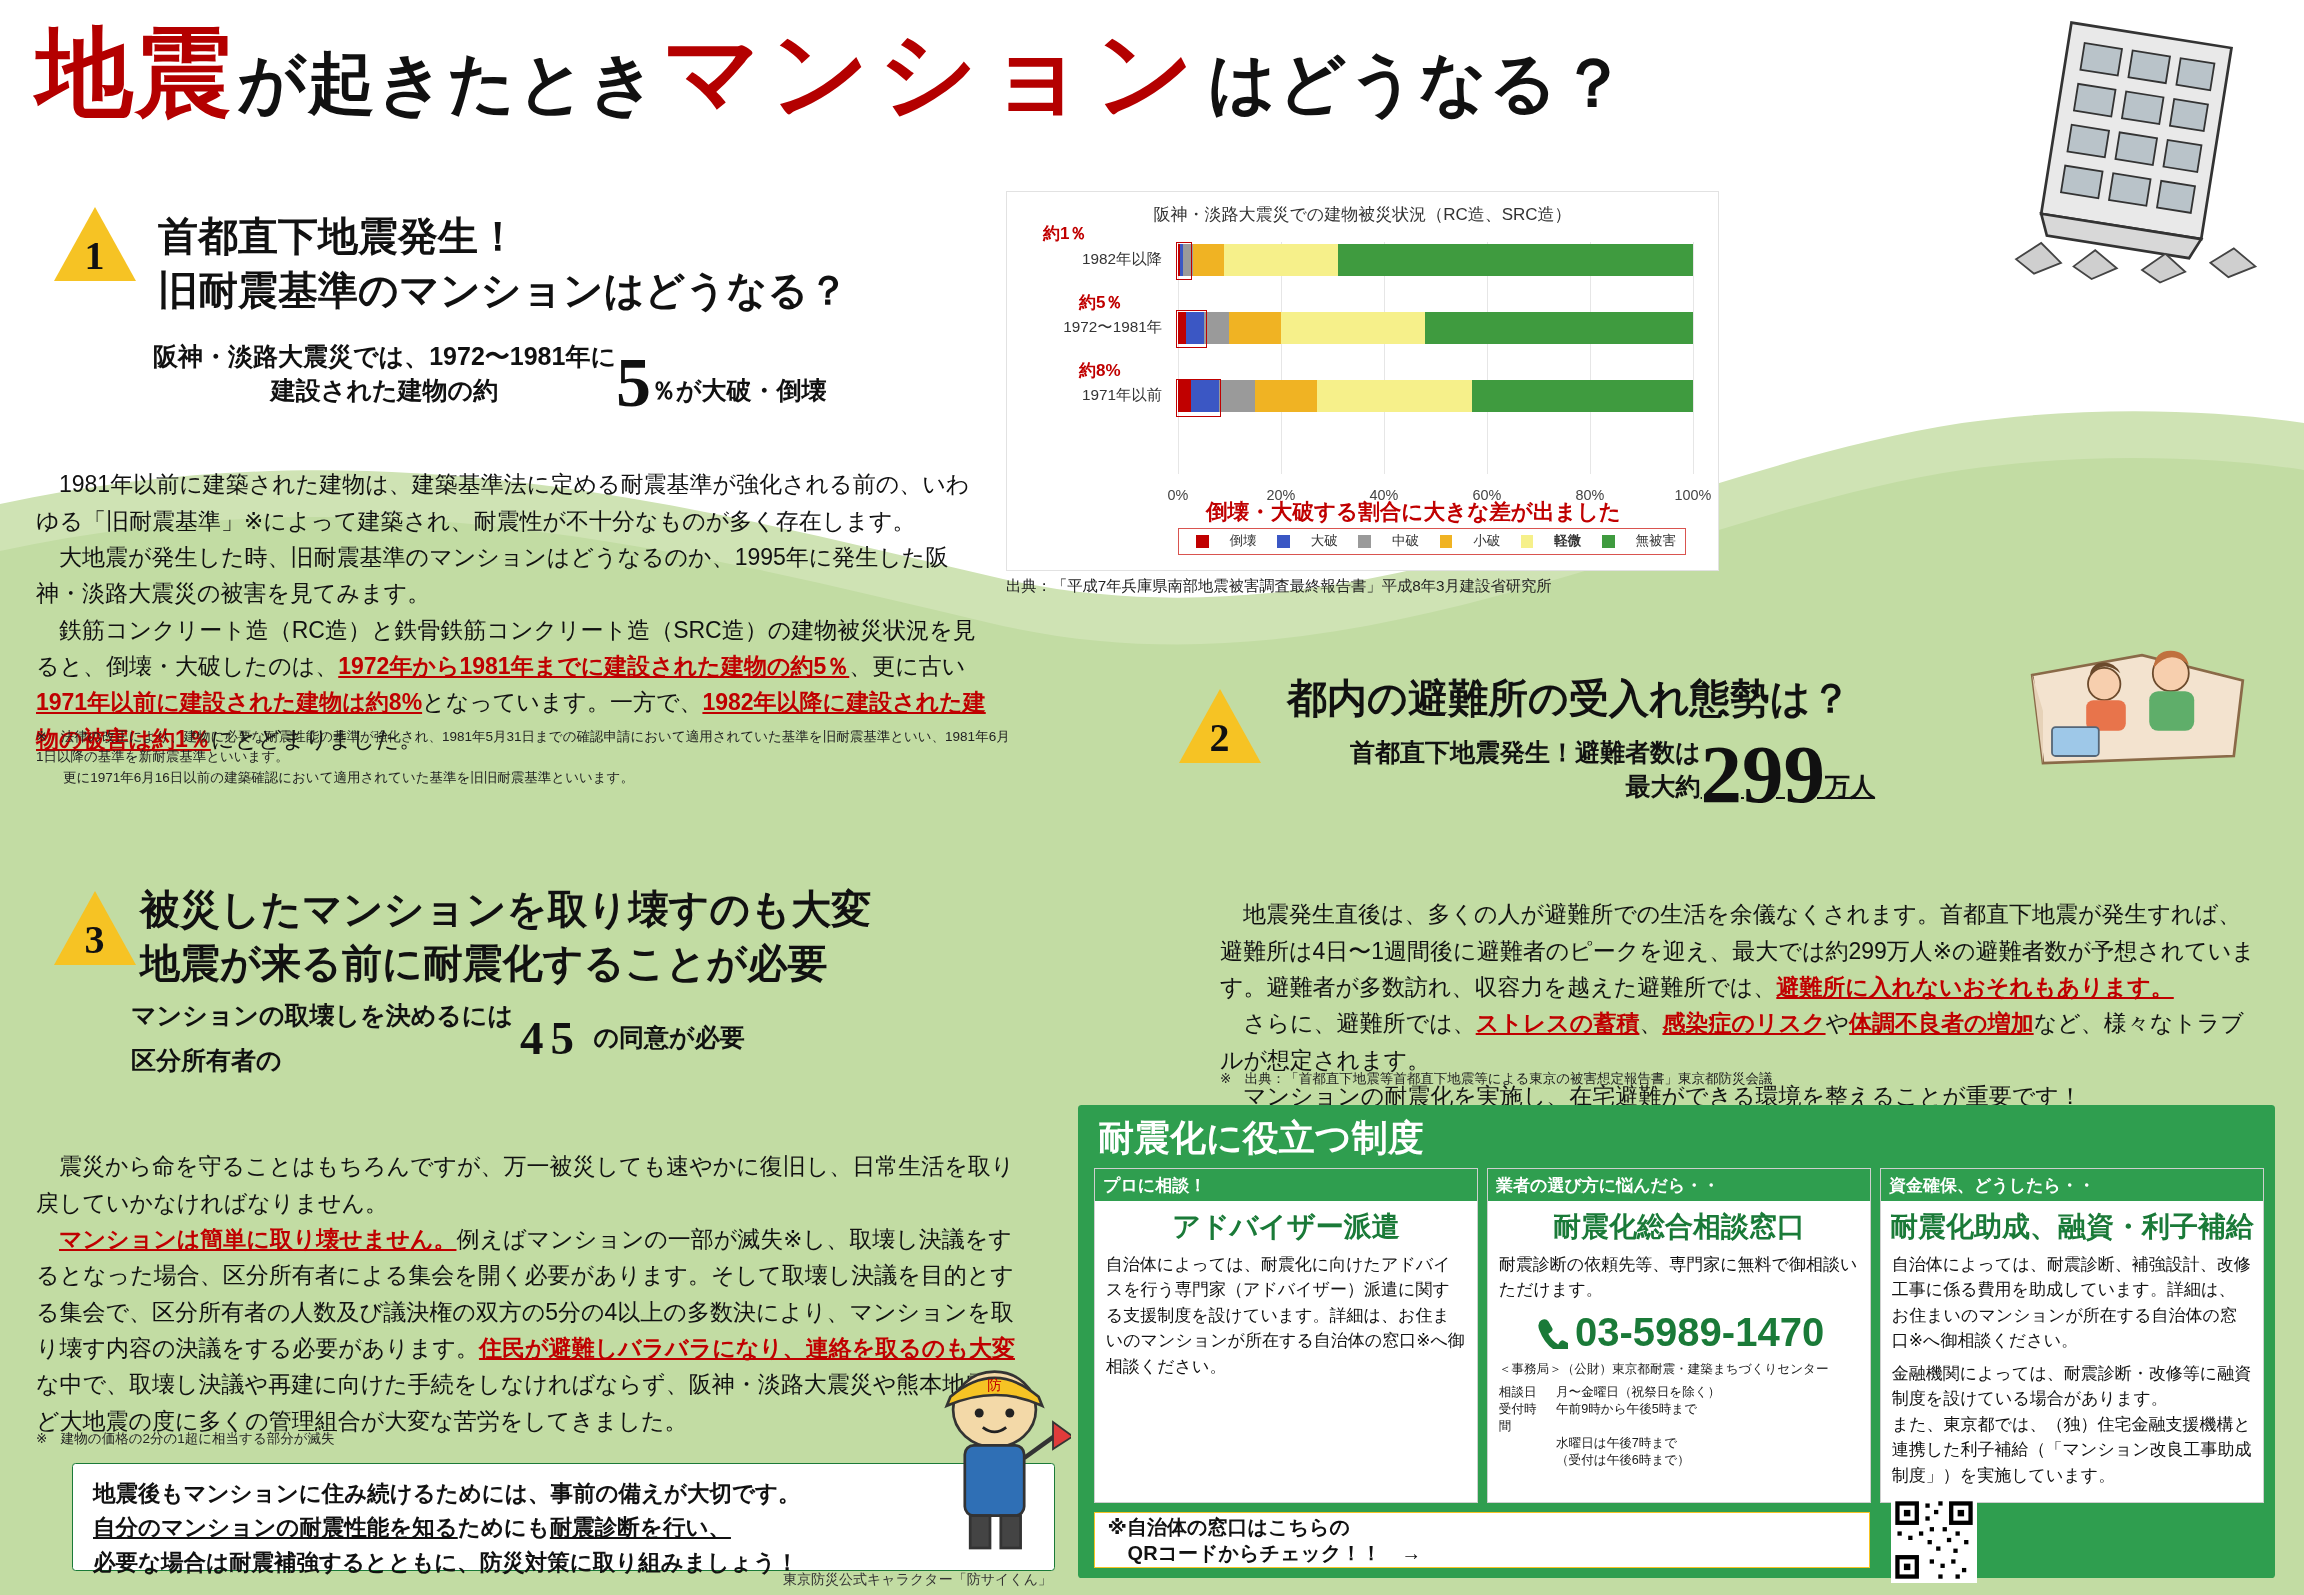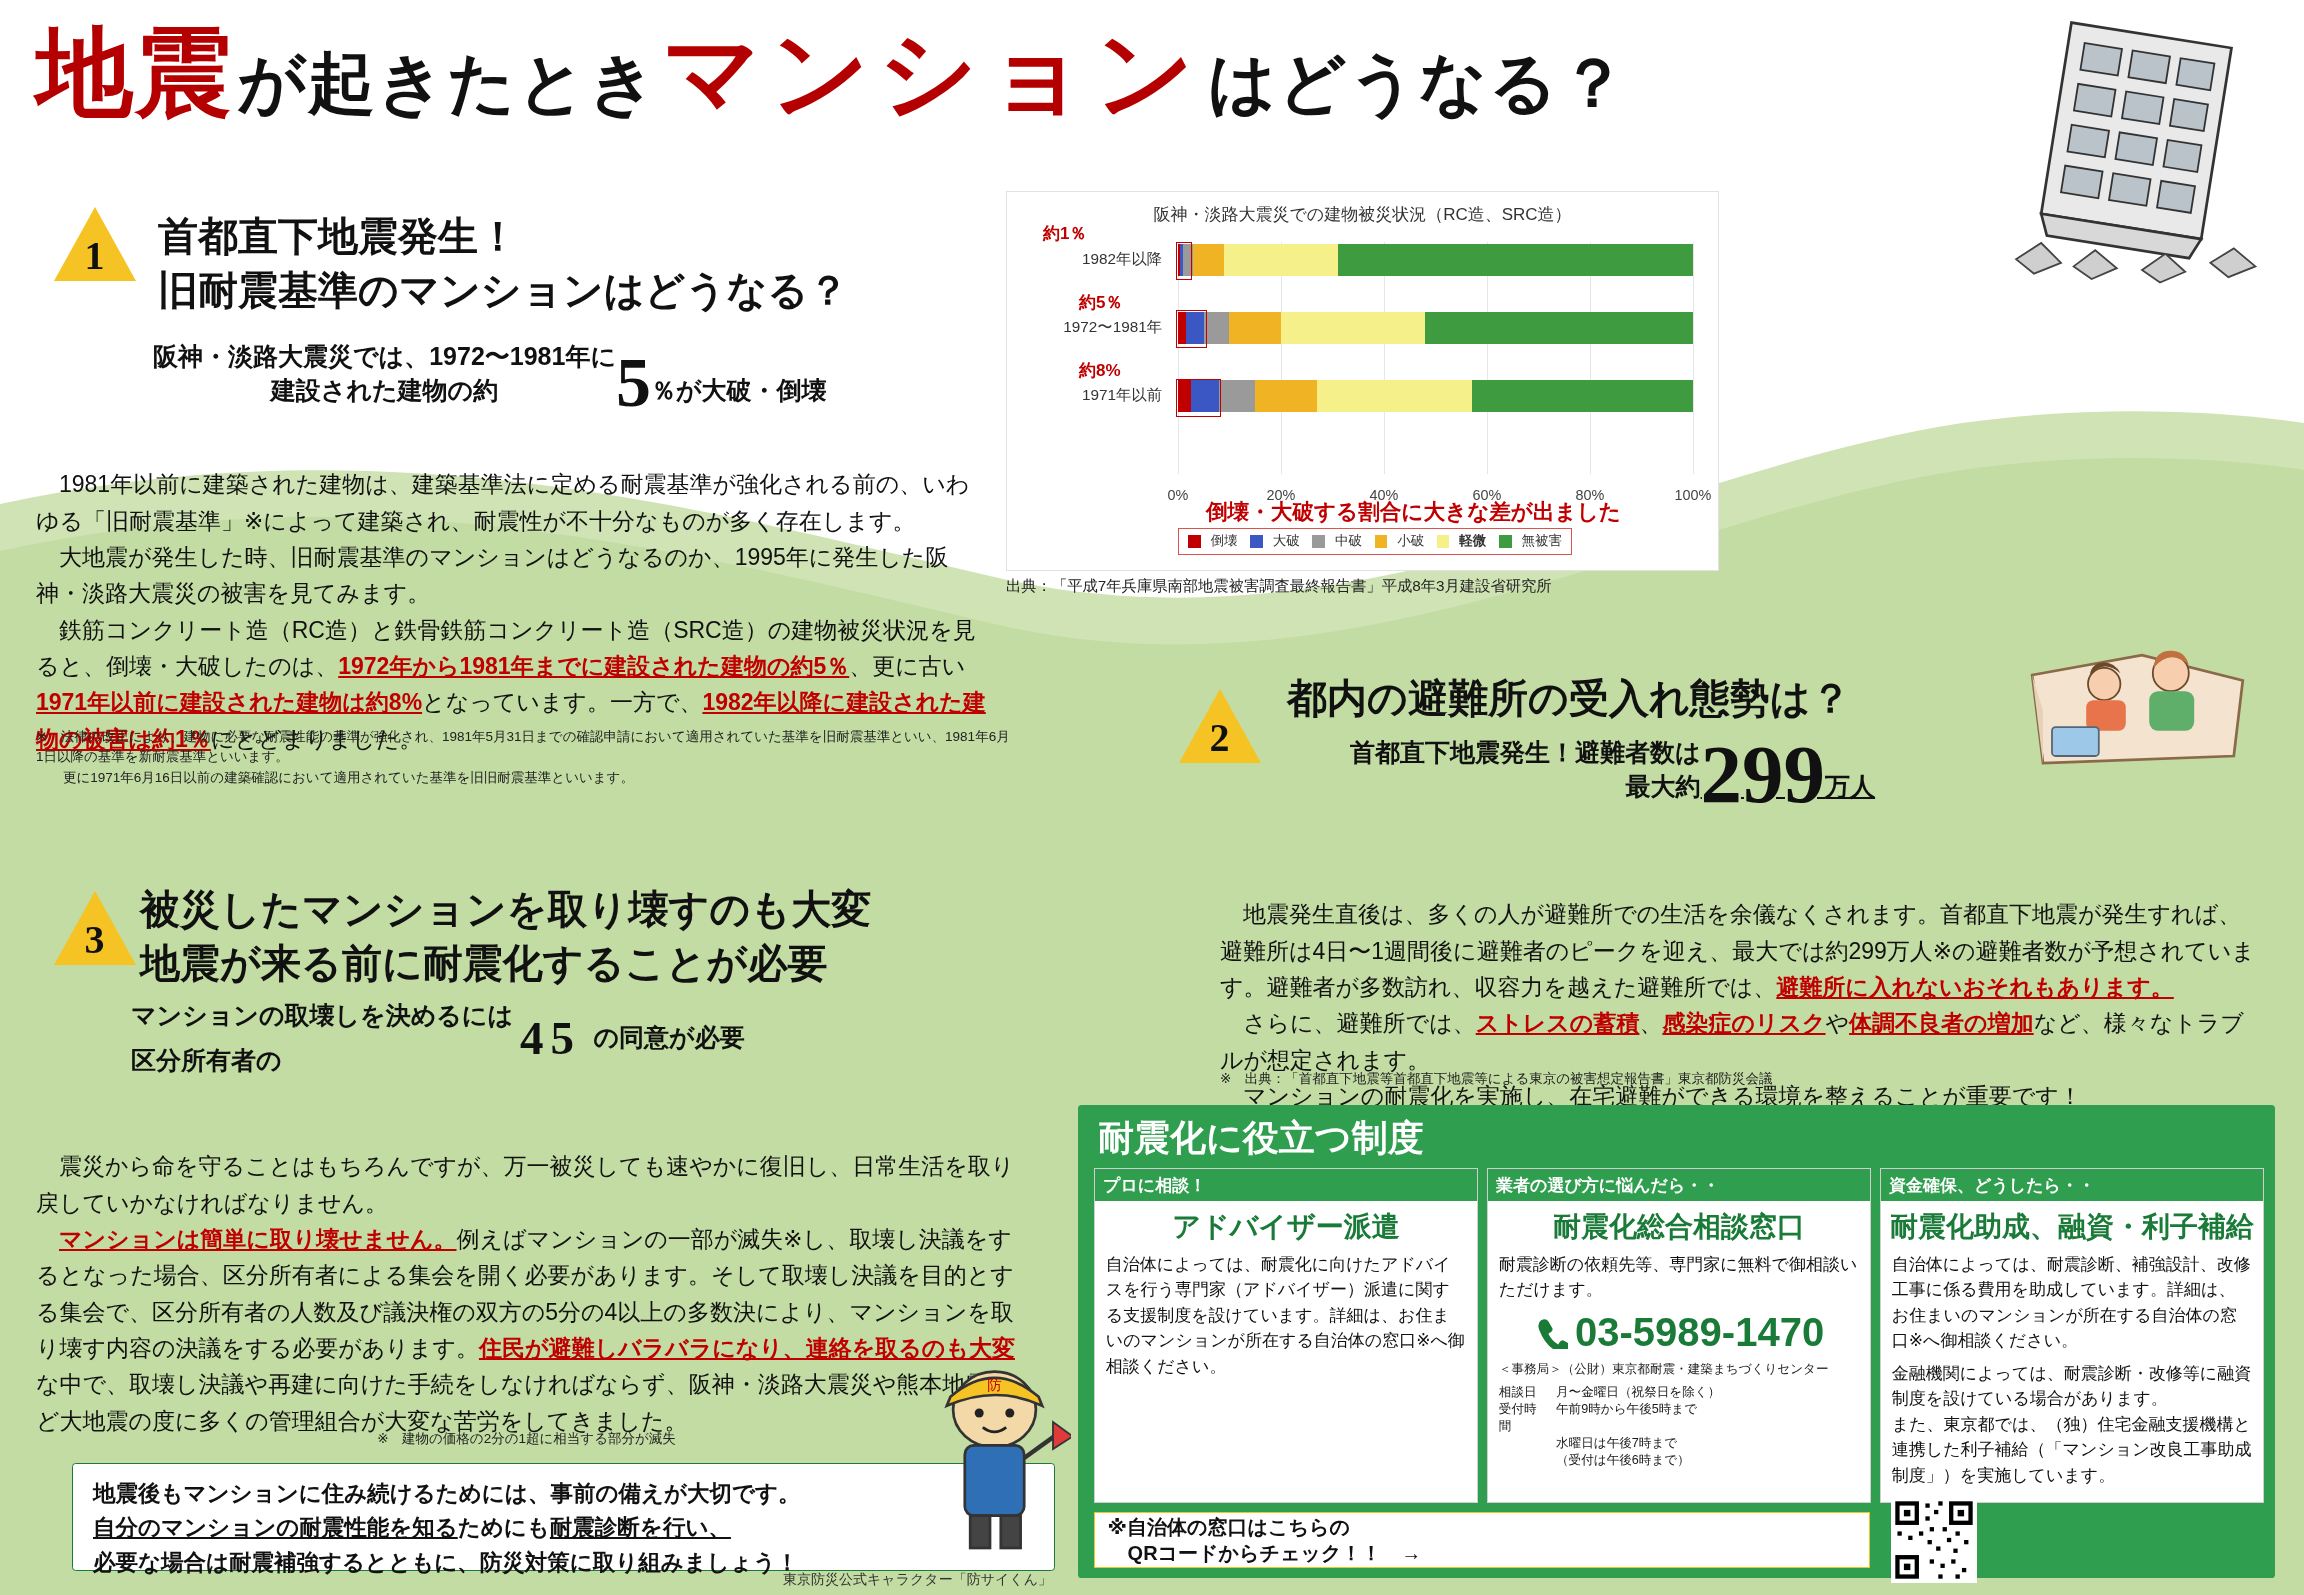--- a/index.html
+++ b/index.html
@@ -39,21 +39,21 @@
   .chart-title{text-align:center;font-size:17px;color:#333;margin-top:10.8px;}
   .chart-area{position:relative;margin:16px 20px 0 20px;height:243px;}
   .row{position:relative;height:36px;margin-bottom:32px;}
   .rowlabel{position:absolute;left:0;top:7.2px;width:135px;text-align:right;font-size:15.3px;color:#333;}
   .bar{position:absolute;left:151px;top:1.8px;height:32px;width:515px;display:flex;}
   .bar span{display:block;height:100%;}
   .axis{position:absolute;left:151px;right:0;top:245px;height:23.4px;}
   .axis div{position:absolute;font-size:14.4px;color:#444;transform:translateX(-50%);}
   .gridline{position:absolute;top:0;width:0.9px;height:232px;background:#e6e6e6;}
   .legend{position:absolute;left:151px;top:286px;display:flex;gap:12.6px;border:0.9px solid #d9534f;padding:3.6px 9px;align-items:center;}
-  .legend .li{display:flex;align-items:center;gap:10px;font-size:13.5px;color:#333;}
+  .legend .li{display:flex;align-items:center;gap:21px;font-size:13.5px;color:#333;margin-left:8px;}
   .legend .sw{width:12.6px;height:12.6px;display:inline-block;}
   .callout{position:absolute;font-size:17px;font-weight:bold;color:#c00000;}
   .callbox{position:absolute;border:1.8px solid #c00000;}
   .chart-foot{position:absolute;left:1006px;top:576px;font-size:15.3px;color:#222;}
   .chart-msg{position:absolute;left:1206px;top:497px;font-size:21.6px;font-weight:bold;color:#c00000;}
 
   
   .frac{display:inline-block;text-align:center;vertical-align:middle;line-height:1;}
   .frac .top{font-size:47px;font-weight:bold;font-family:"Liberation Serif",serif;}
   .frac .line{border-top:2.7px solid #111;width:56px;margin:3.6px auto;}
@@ -291,21 +291,21 @@
       <span class="line"></span>
       <span class="bot">5</span>
     </span>
     <span style="vertical-align:middle;margin-left:12.6px;">の同意が必要</span>
   </div>
 
   <p class="body" style="left:36px;top:1112px;width:990px;white-space:pre-line;">
 　震災から命を守ることはもちろんですが、万一被災しても速やかに復旧し、日常生活を取り戻していかなければなりません。
 　<span class="red">マンションは簡単に取り壊せません。</span>例えばマンションの一部が滅失※し、取壊し決議をするとなった場合、区分所有者による集会を開く必要があります。そして取壊し決議を目的とする集会で、区分所有者の人数及び議決権の双方の5分の4以上の多数決により、マンションを取り壊す内容の決議をする必要があります。<span class="red">住民が避難しバラバラになり、連絡を取るのも大変</span>な中で、取壊し決議や再建に向けた手続をしなければならず、阪神・淡路大震災や熊本地震など大地震の度に多くの管理組合が大変な苦労をしてきました。
   </p>
-  <p class="note" style="left:36px;top:1429px;width:981px;text-align:center;">※　建物の価格の2分の1超に相当する部分が滅失</p>
+  <p class="note" style="left:36px;top:1429px;width:981px;">※　建物の価格の2分の1超に相当する部分が滅失</p>
 
   <div class="callbox-white">
     <p>
       <span>地震後もマンションに住み続けるためには、事前の備えが大切です。</span><br>
       <span class="u">自分のマンションの耐震性能を知る</span><span>ためにも</span><span class="u">耐震診断を行い、</span><br>
       <span>必要な場合は耐震補強するとともに、防災対策に取り組みましょう！</span>
     </p>
   </div>
 
   <svg class="mascot" viewBox="0 0 170 230">

